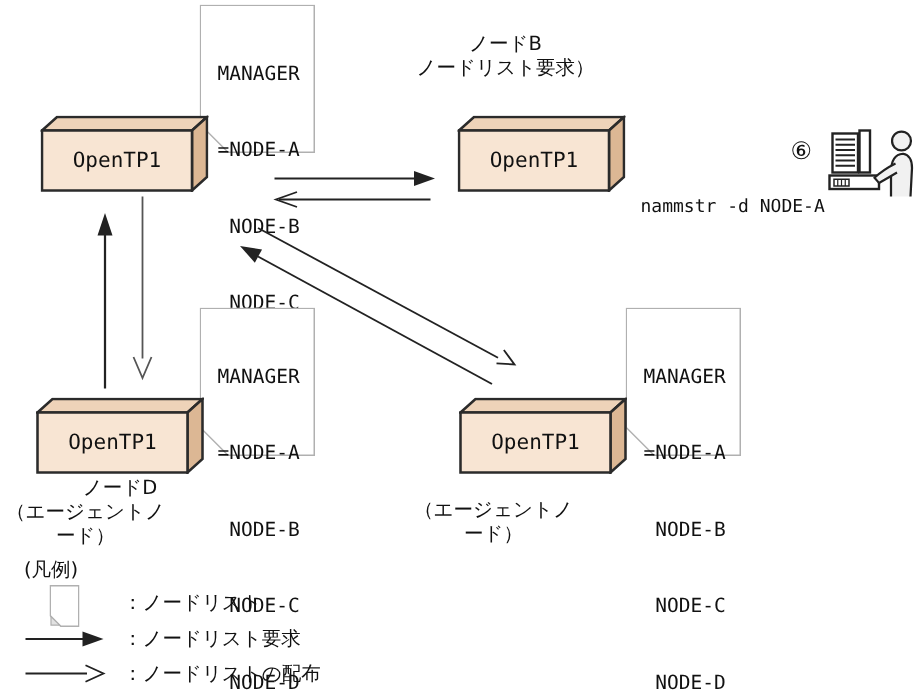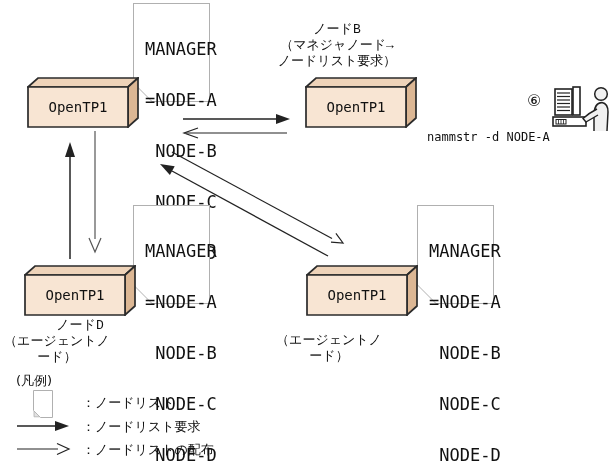--- a/index.html
+++ b/index.html
@@ -2,21 +2,21 @@
 <html><head>
 <meta charset="utf-8">
 <style>
   html,body{margin:0;padding:0;background:#fff;}
   .canvas{
     position:relative;width:615px;height:463px;background:#fff;
     font-family:"DejaVu Sans",sans-serif;color:#111;overflow:hidden;
   }
   .abs{position:absolute;}
   .jp{font-size:13px;line-height:16px;letter-spacing:0;}
-  .center{text-align:center;font-family:Liberation Mono, monospace;}
+  .center{text-align:center;}
   .mono{font-family:"DejaVu Sans Mono",monospace;}
 
   
   .box3d{position:absolute;width:112px;height:51px;z-index:4;}
   .box3d svg{position:absolute;left:0;top:0;}
   .box-label{
     position:absolute;left:1px;top:10px;width:100px;height:40px;
     display:flex;align-items:center;justify-content:center;
     font-family:"DejaVu Sans Mono",monospace;font-size:14px;color:#111;
   }
@@ -24,21 +24,21 @@
   
   .note-wrap{position:absolute;width:77px;height:99px;z-index:2;}
   .note-bg{
     position:absolute;left:0;top:0;right:0;bottom:0;background:#fff;
     border:1px solid #b0b0b0;box-sizing:border-box;
     clip-path:polygon(0 0,100% 0,100% 100%,19px 100%,0 calc(100% - 19px));
   }
   .note-fold{position:absolute;left:0;bottom:0;}
   .note-text{
     position:absolute;left:12px;top:4px;
-    font-family:"DejaVu Sans Mono",monospace;font-size:17px;line-height:17px;
+    font-family:"DejaVu Sans Mono",monospace;font-size:13px;line-height:17px;
     white-space:pre;color:#111;
   }
   .note-text span{display:block;}
 
   .arrows{position:absolute;left:0;top:0;z-index:3;}
   .labels{z-index:5;}
   .legend-label{font-size:13px;}
 </style>
 </head>
 <body>
@@ -162,21 +162,20 @@
       <polygon points="1,10 11,1 111,1 101,10" fill="#eed3b9" stroke="#2b2b2b" stroke-width="1.7"></polygon>
       <polygon points="101,10 111,1 111,41 101,50" fill="#dcb794" stroke="#2b2b2b" stroke-width="1.7"></polygon>
       <polygon points="1,10 101,10 101,50 1,50" fill="#f8e5d3" stroke="#2b2b2b" stroke-width="1.7"></polygon>
     </svg>
     <div class="box-label">OpenTP1</div>
   </div>
 
 
   <div class="abs jp center labels" style="left:257px;top:22px;width:160px;">
     <div>ノードB</div>
-    <div>（マネジャノード→</div>
     <div>ノードリスト要求）</div>
   </div>
 
   <div class="abs jp center labels" style="left:30px;top:318px;width:100px;">ノードD</div>
   <div class="abs jp center labels" style="left:1px;top:334px;width:112px;">（エージェントノード）</div>
 
   <div class="abs jp center labels" style="left:272px;top:333px;width:114px;">（エージェントノード）</div>
 
   <div class="abs labels" style="left:527px;top:91px;font-size:16px;">⑥</div>
   <div class="abs mono labels" style="left:427px;top:114px;font-size:12px;margin-top:16px;">nammstr -d NODE-A</div>

